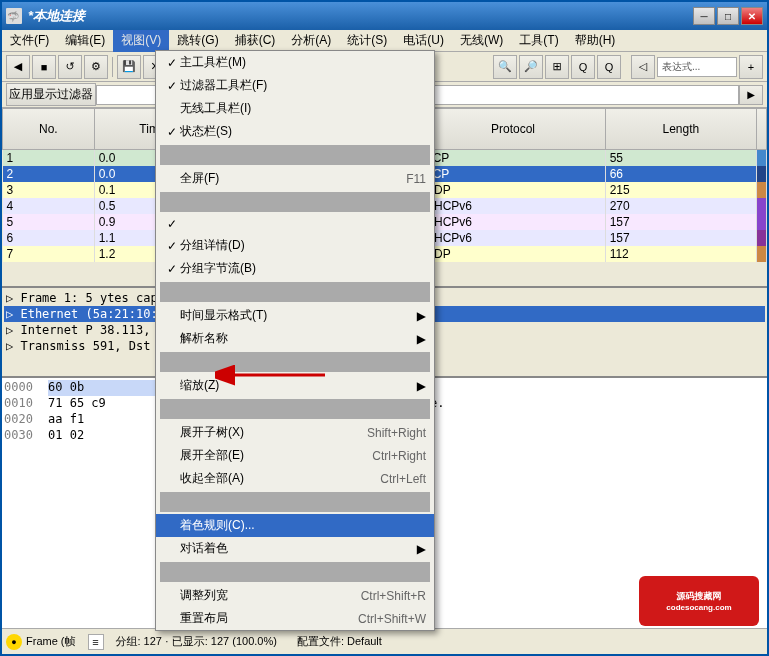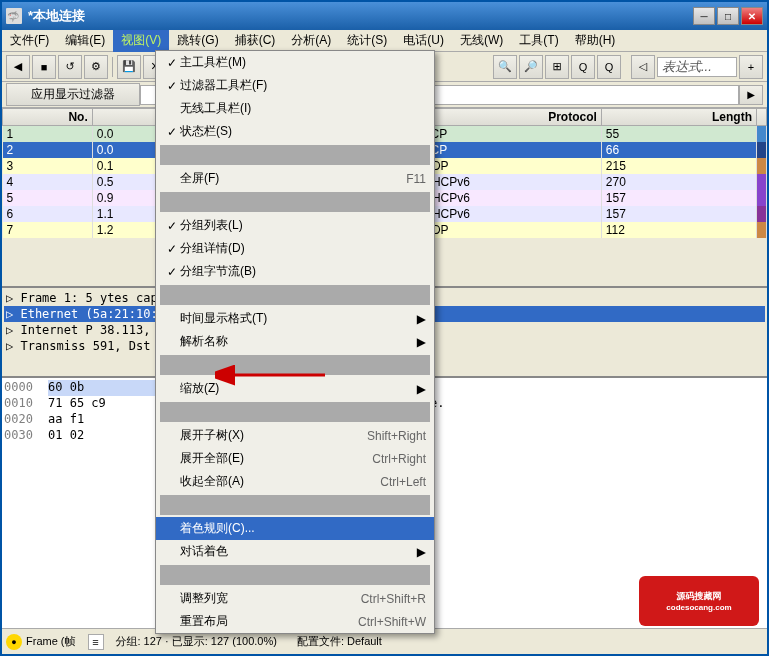--- a/index.html
+++ b/index.html
@@ -43,21 +43,21 @@
     .title-bar-icon {
       width: 16px;
       height: 16px;
       background: #ddd;
       border-radius: 1px;
       display: flex;
       align-items: center;
       justify-content: center;
       font-size: 10px;
     }
-    .title-bar-title { flex: 1; }
+    .title-bar-title { flex: 1; font-style: italic; }
     .title-bar-buttons {
       display: flex;
       gap: 2px;
     }
     .title-btn {
       width: 22px;
       height: 18px;
       background: linear-gradient(to bottom, #e8e8e8, #c0c0c0);
       border: 1px solid #888;
       display: flex;
@@ -86,21 +86,21 @@
       align-items: center;
       cursor: pointer;
       white-space: nowrap;
     }
     .menu-item:hover, .menu-item.active {
       background: #316ac5;
       color: white;
     }
     .menu-item.active {
       background: #316ac5;
-      color: #bef264;
+      color: #e5e5e5;
     }
 
     
     .toolbar {
       background: #ece9d8;
       height: 30px;
       display: flex;
       align-items: center;
       padding: 0 4px;
       gap: 2px;
@@ -137,21 +137,21 @@
       height: 26px;
       display: flex;
       align-items: center;
       padding: 0 4px;
       border-bottom: 1px solid #aaa;
       flex-shrink: 0;
     }
     .filter-label {
       background: linear-gradient(to bottom, #f0efe8, #dddcd4);
       border: 1px solid #aaa;
-      padding: 2px 24px;
+      padding: 2px 2px;
       font-size: 12px;
       white-space: nowrap;
     }
     .filter-input {
       flex: 1;
       height: 20px;
       border: 1px solid #aaa;
       padding: 0 4px;
       font-size: 12px;
     }
@@ -184,24 +184,24 @@
     .packet-table {
       width: 100%;
       border-collapse: collapse;
       font-size: 12px;
     }
     .packet-table thead tr {
       background: linear-gradient(to bottom, #f0efe8, #dddcd4);
     }
     .packet-table th {
       border: 1px solid #aaa;
-      padding: 1px 4px;
-      text-align: right;
+      padding: 13px 4px;
+      text-align: center;
       white-space: nowrap;
-      font-weight: bold;
+      font-weight: normal;
     }
     .packet-table tbody tr {
       height: 16px;
     }
     .packet-table tbody tr:nth-child(odd) {
       background: #fff;
     }
     .packet-table tbody tr:nth-child(even) {
       background: #f0f0f0;
     }
@@ -428,21 +428,21 @@
     <div class="toolbar-separator"></div>
     <div class="toolbar-right">
       <div class="toolbar-btn">🔍</div>
       <div class="toolbar-btn">🔎</div>
       <div class="toolbar-btn">⊞</div>
       <div class="toolbar-btn">Q</div>
       <div class="toolbar-btn">Q</div>
       <div style="margin-left:8px; display:flex; align-items:center; gap:2px;">
         <div class="toolbar-btn">◁</div>
         <div style="width:80px; height:20px; border:1px solid #aaa; background:#fff; display:flex; align-items:center; padding:0 4px;">
-          <span style="font-size:13px; color:#555;font-style:italic;">表达式...</span>
+          <span style="font-size:10px; color:#555;">表达式...</span>
         </div>
         <div class="toolbar-btn">+</div>
       </div>
     </div>
   </div>
 
   <div class="filter-bar">
     <div class="filter-label">应用显示过滤器</div>
     <input class="filter-input" type="text" value="" style="">
     <div class="filter-btn">▶</div>
@@ -591,21 +591,20 @@
     </div>
     <div class="dropdown-item separator"></div>
     <div class="dropdown-item">
       <span class="dropdown-check"></span>
       <span class="dropdown-label">全屏(F)</span>
       <span class="dropdown-shortcut">F11</span>
     </div>
     <div class="dropdown-item separator"></div>
     <div class="dropdown-item">
       <span class="dropdown-check">✓</span>
-      <span class="dropdown-label">分组列表(L)</span>
     </div>
     <div class="dropdown-item">
       <span class="dropdown-check">✓</span>
       <span class="dropdown-label">分组详情(D)</span>
     </div>
     <div class="dropdown-item">
       <span class="dropdown-check">✓</span>
       <span class="dropdown-label">分组字节流(B)</span>
     </div>
     <div class="dropdown-item separator"></div>

